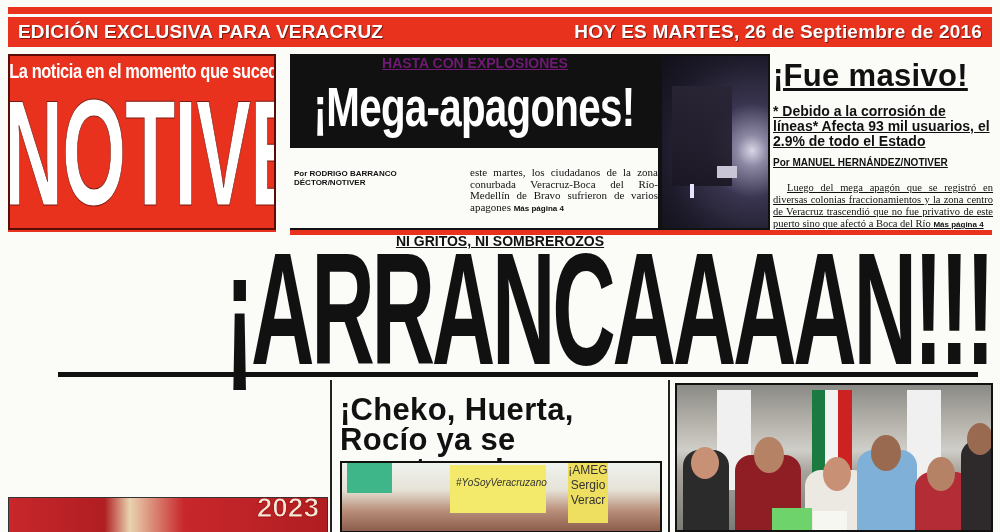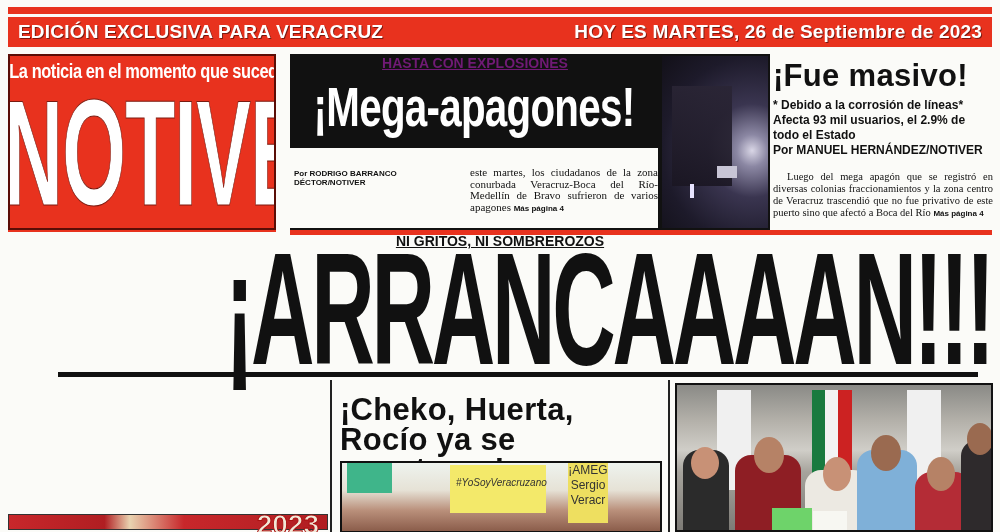--- a/index.html
+++ b/index.html
@@ -37,40 +37,40 @@
     .mega-photo .win2 { position: absolute; left: 28px; top: 128px; width: 4px; height: 14px; background: #e8e4ff; }
     .mega-deck { position: absolute; left: 4px; top: 96px; width: 366px; font-size: 13px; font-weight: bold; white-space: nowrap; }
     .mega-byline { position: absolute; left: 4px; top: 115px; width: 170px; font-size: 8px; font-weight: bold; line-height: 9px; }
     .mega-body1 { position: absolute; left: 4px; top: 141px; width: 170px; font-family: "Liberation Serif", serif;
       font-size: 11px; line-height: 11px; text-align: justify; text-indent: 12px; }
     .mega-body2 { position: absolute; left: 180px; top: 113px; width: 188px; font-family: "Liberation Serif", serif;
       font-size: 11px; line-height: 11.5px; text-align: justify; }
     .more-link { font-family: "Liberation Sans", sans-serif; font-size: 8px; font-weight: bold; }
     .mega-border { position: absolute; left: 0; top: 0; width: 370px; height: 176px; border-right: 2px solid #111; border-bottom: 2px solid #111; }
 
-    .masivo { position: absolute; left: 773px; top: 58px; width: 220px; }
+    .masivo { position: absolute; left: 773px; top: 58px; width: 220px; text-decoration: underline; }
     .masivo-title { font-size: 31px; font-weight: bold; white-space: nowrap; letter-spacing: 0.3px; }
-    .masivo-deck { font-size: 12px; font-weight: bold; line-height: 15px; margin-top: 4px; }
-    .masivo-byline { font-size: 12px; font-weight: bold; }
+    .masivo-deck { font-size: 14px; font-weight: bold; line-height: 15px; margin-top: 10px; }
+    .masivo-byline { font-size: 10px; font-weight: bold; margin-top: 8px; }
     .masivo-body { font-family: "Liberation Serif", serif; font-size: 10.5px; line-height: 12px; text-align: justify;
       margin-top: 14px; text-indent: 14px; width: 220px; }
 
     .red-rule { position: absolute; left: 290px; top: 230px; width: 702px; height: 5px; background: #e8321e; }
     .red-rule-left { position: absolute; left: 8px; top: 230px; width: 268px; height: 2px; background: #e8321e; }
 
     .main-kicker { position: absolute; left: 0; top: 233px; width: 1000px; text-align: center; font-size: 14px;
       font-weight: bold; text-decoration: underline; }
     .main-headline { position: absolute; left: 0; top: 250px; width: 1000px; text-align: center; font-size: 160px;
       font-weight: bold; line-height: 118px; white-space: nowrap; letter-spacing: -6px;
       transform: scaleX(0.55); transform-origin: 500px 0; }
     .main-rule { position: absolute; left: 58px; top: 372px; width: 920px; height: 5px; background: #111; }
 
     .col-left { position: absolute; left: 8px; top: 395px; width: 322px; height: 137px; }
     .col-left h2 { font-size: 50px; font-weight: bold; line-height: 50px; letter-spacing: 0.5px; margin-left: 4px; }
-    .col-left .img2023 { position: absolute; left: 0; top: 119px; width: 320px; height: 16px;
+    .col-left .img2023 { position: absolute; left: 0; top: 102px; width: 320px; height: 36px;
       background: linear-gradient(90deg, #c8272b 0%, #b01e22 30%, #e9d3b0 38%, #c8272b 55%, #b01e22 100%); border: 1px solid #333; }
     .col-left .img2023 span { position: absolute; right: 8px; top: -6px; font-size: 28px; font-weight: bold; color: #f2e8d8; -webkit-text-stroke: 1px #a11; }
     .col-divider { position: absolute; left: 330px; top: 380px; width: 2px; height: 152px; background: #222; }
     .col-divider2 { position: absolute; left: 668px; top: 380px; width: 2px; height: 152px; background: #222; }
 
     .col-mid { position: absolute; left: 340px; top: 395px; width: 320px; height: 137px; }
     .col-mid h2 { font-size: 31px; font-weight: bold; line-height: 30px; letter-spacing: 0.3px; }
     .protest-img { position: absolute; left: 0; top: 66px; width: 322px; height: 72px; border: 2px solid #111;
       background: linear-gradient(180deg, #eef3ee 0%, #e6e2d6 40%, #b98f7a 70%, #8b5d4b 100%); overflow: hidden; }
     .protest-img .sign-green { position: absolute; left: 5px; top: 0; width: 45px; height: 30px; background: #3fb58a; }
@@ -88,21 +88,21 @@
     .head { position: absolute; border-radius: 50%; background: #b68266; }
     .doc-green { position: absolute; left: 95px; top: 123px; width: 40px; height: 26px; background: #6ed36a; }
     .doc-white { position: absolute; left: 136px; top: 126px; width: 34px; height: 23px; background: #f7f7f2; }
   </style>
 </head>
 <body>
 
 <div class="top-stripe"></div>
 <div class="edition-bar">
   <span>EDICIÓN EXCLUSIVA PARA VERACRUZ</span>
-  <span>HOY ES MARTES, 26 de Septiembre de 2023</span>
+  <span>HOY ES MARTES, 26 de Septiembre de 2016</span>
 </div>
 
 <div class="logo">
   <span class="tagline">La noticia en el momento que sucede</span>
   <span class="brand">NOTIVER</span>
 </div>
 
 <div class="mega-box">
   <div class="mega-dark"></div>
   <div class="mega-kicker">HASTA CON EXPLOSIONES</div>

